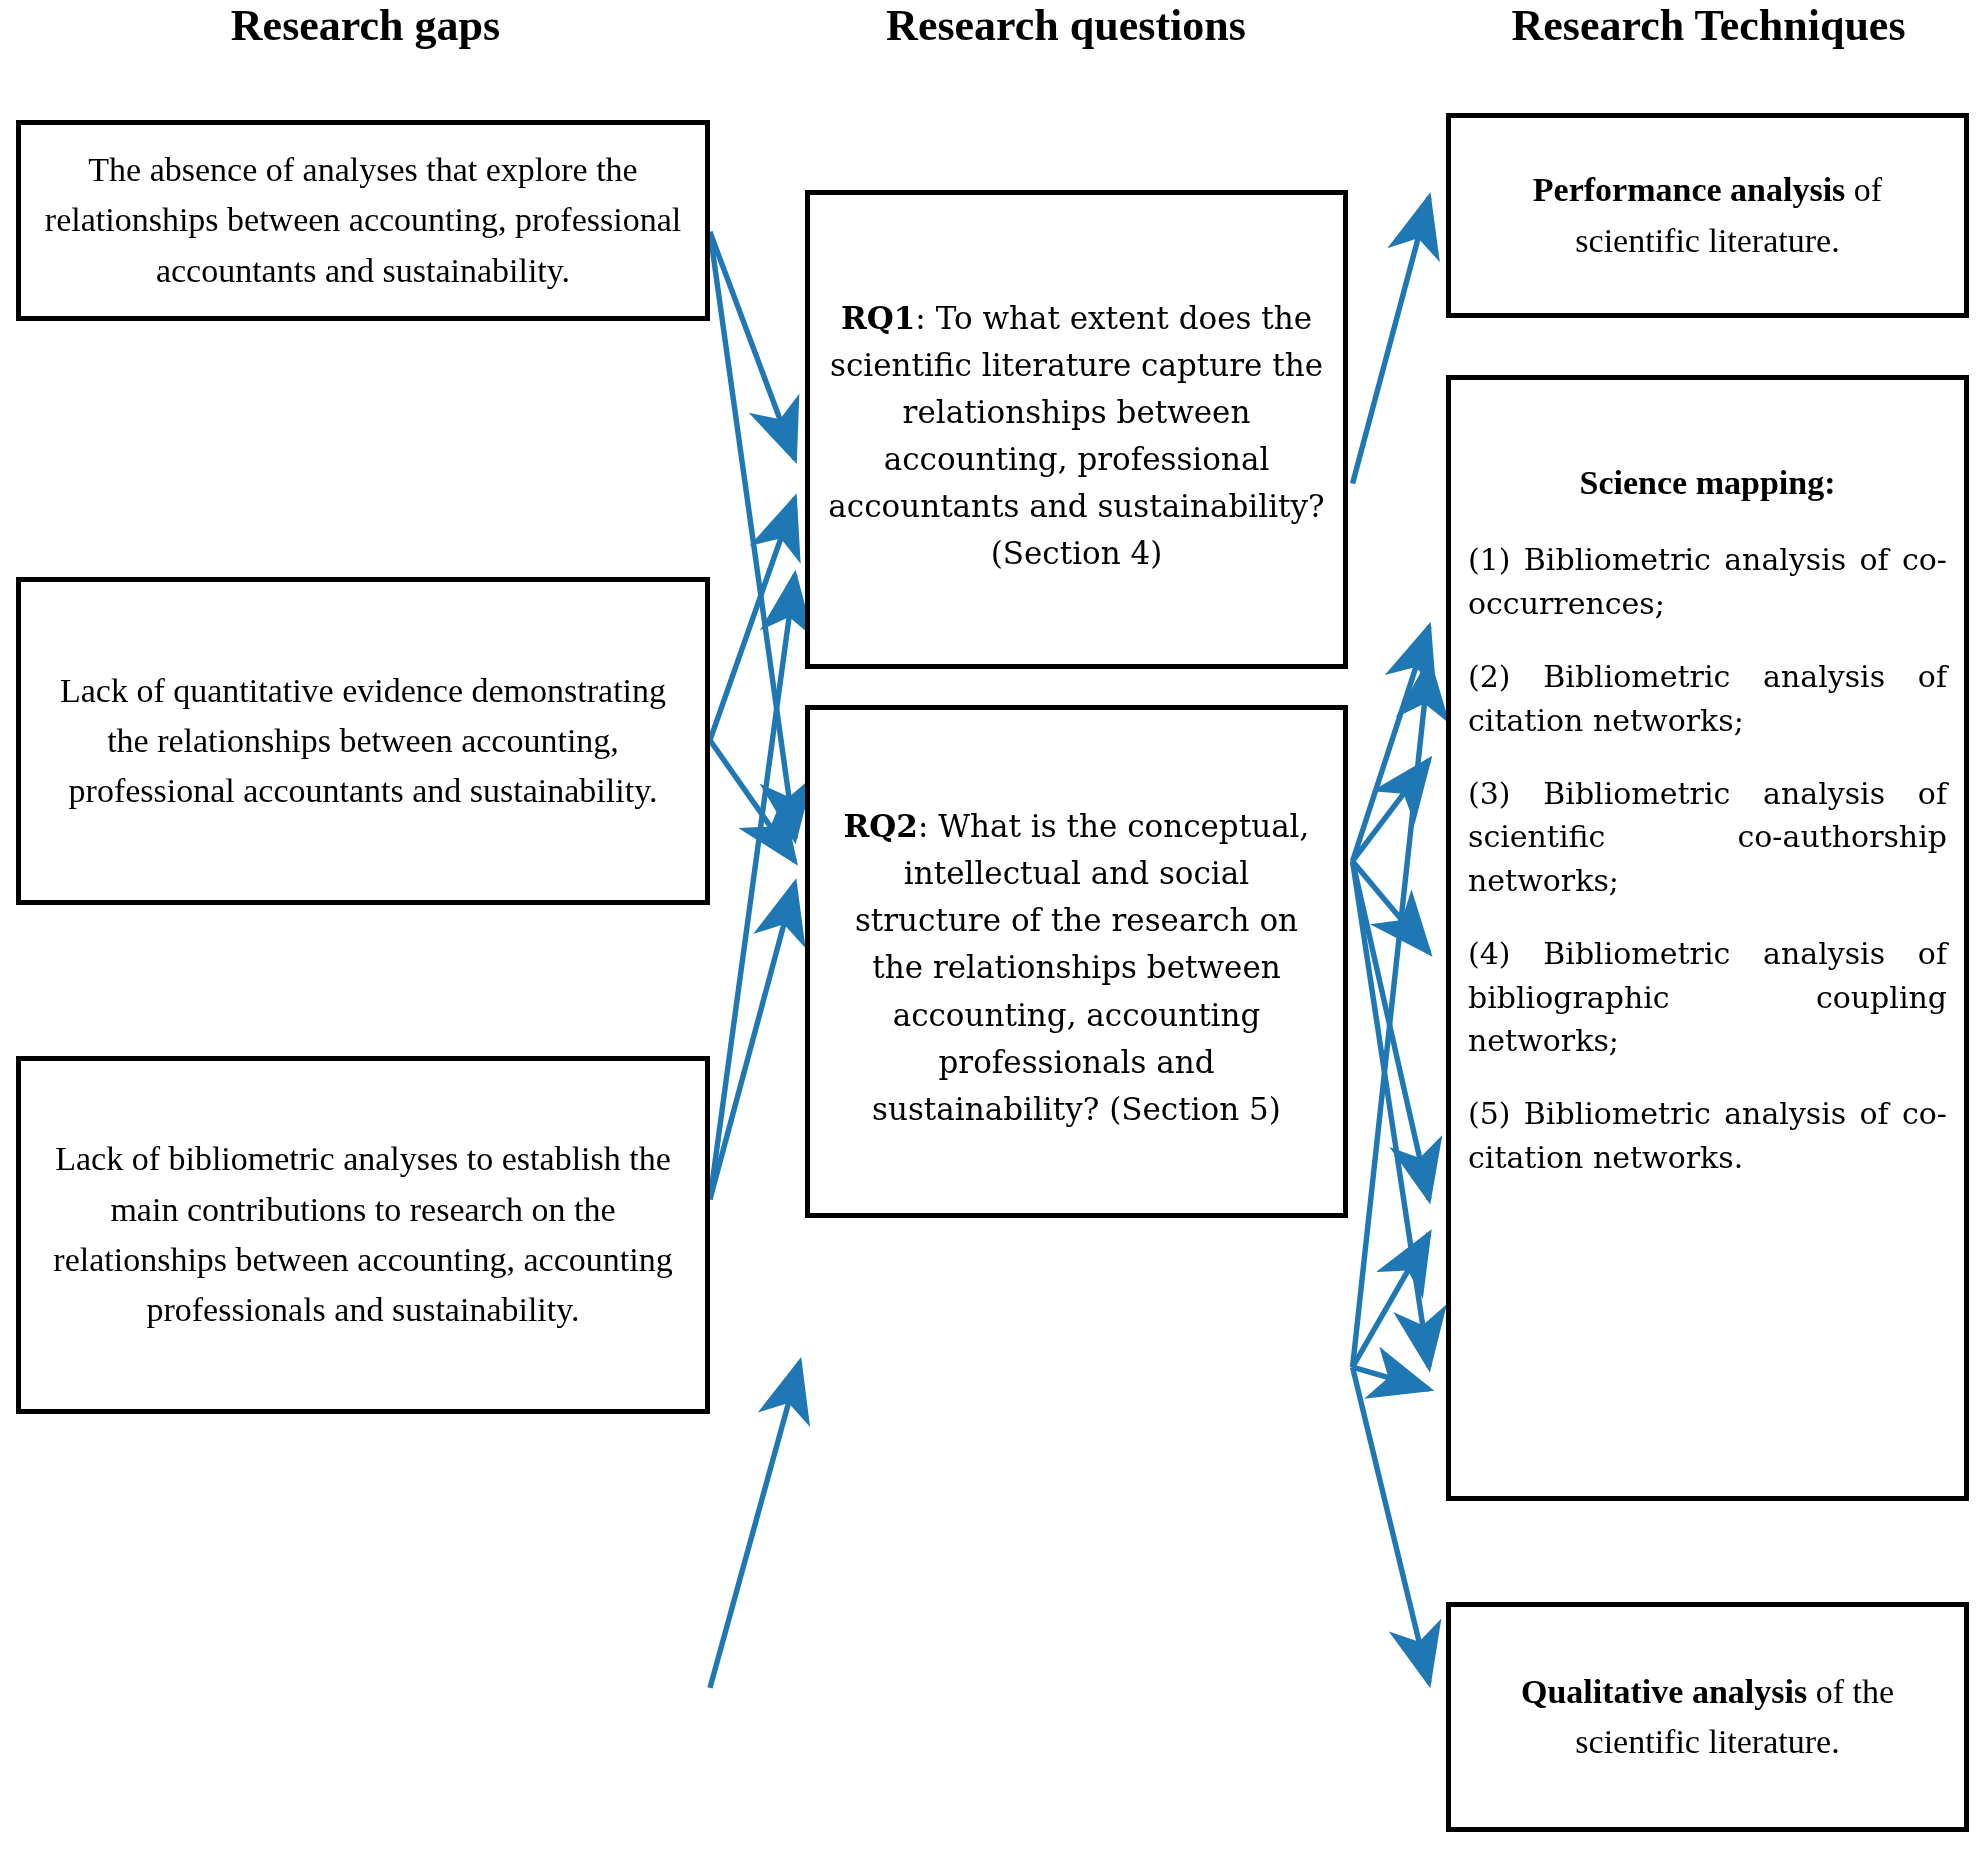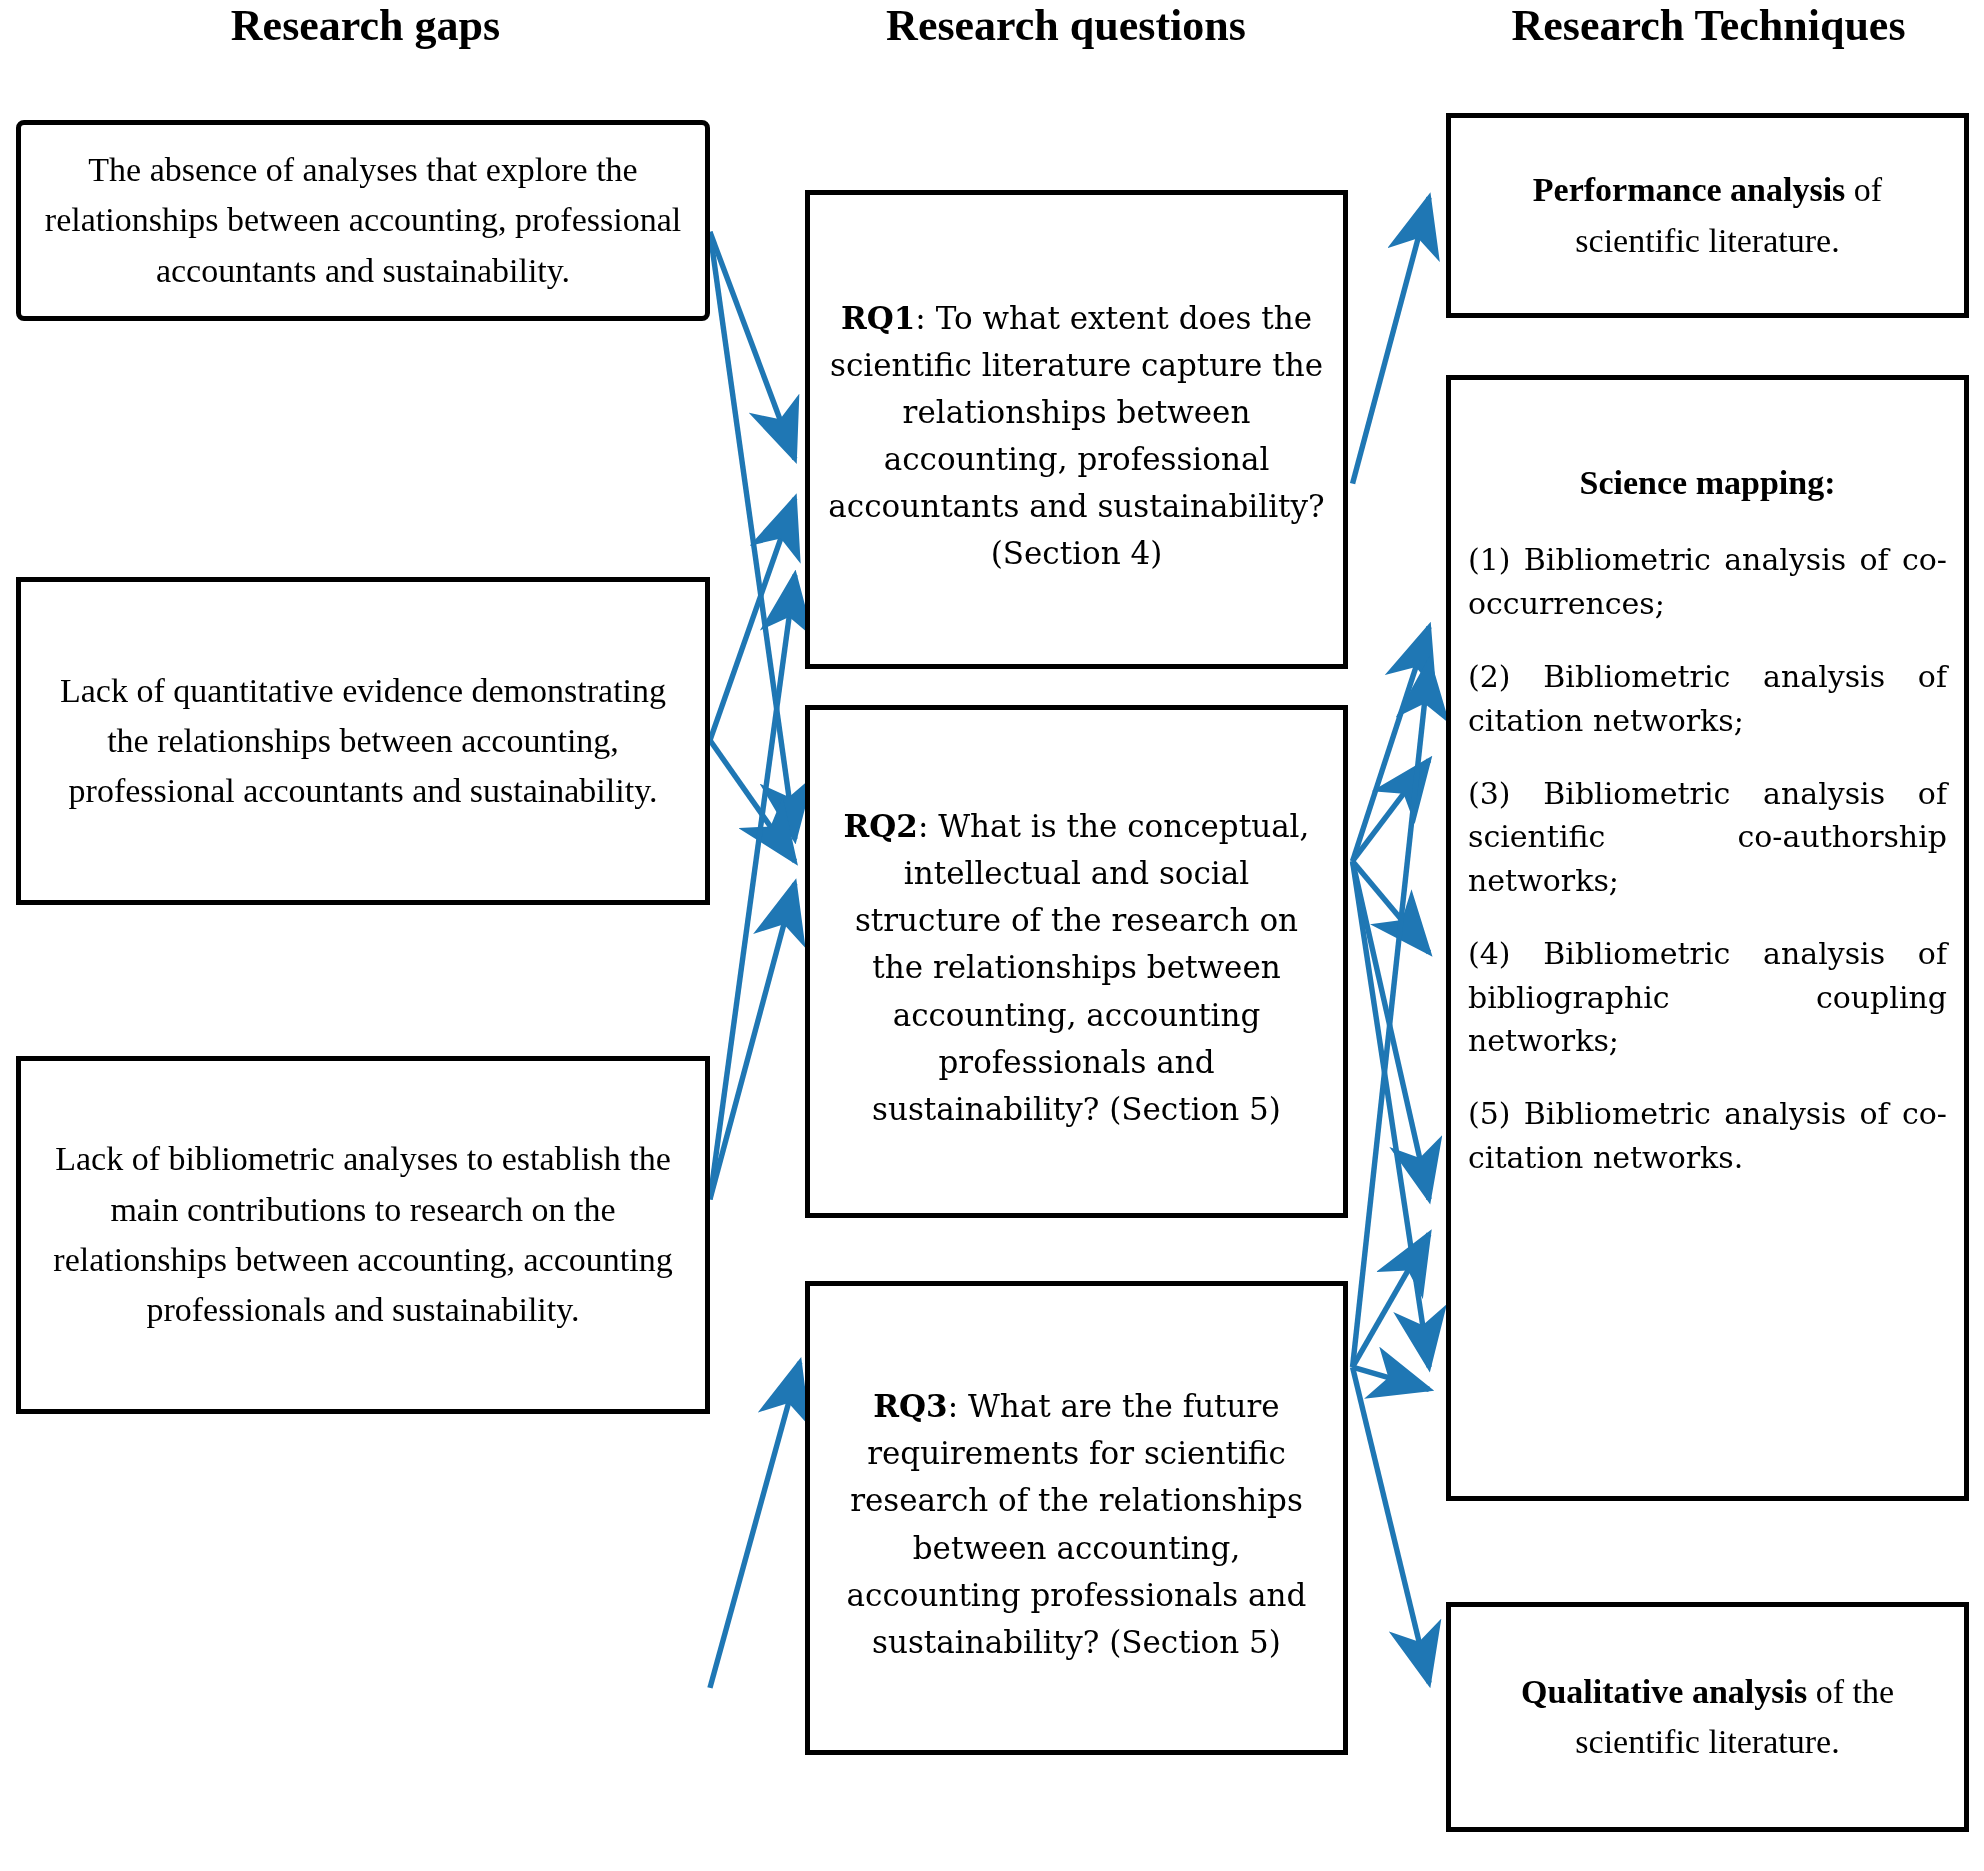--- a/index.html
+++ b/index.html
@@ -124,21 +124,21 @@
       <line x1="2740" y1="1745" x2="2895" y2="2430"></line>
       <line x1="2740" y1="1745" x2="2895" y2="2770"></line>
 
       <line x1="2740" y1="2770" x2="2895" y2="1340"></line>
       <line x1="2740" y1="2770" x2="2895" y2="2500"></line>
       <line x1="2740" y1="2770" x2="2895" y2="2815"></line>
       <line x1="2740" y1="2770" x2="2895" y2="3410"></line>
     </g>
   </svg>
 
-  <div class="node serif-a" style="left:16px; top:120px; width:694px; height:201px;border-radius:8px;">
+  <div class="node serif-a" style="left:16px; top:120px; width:694px; height:201px;">
     <div class="body justified">The absence of analyses that explore the relationships between accounting, professional accountants and sustainability.</div>
   </div>
 
   <div class="node serif-a" style="left:16px; top:577px; width:694px; height:328px;">
     <div class="body justified">Lack of quantitative evidence demonstrating the relationships between accounting, professional accountants and sustainability.</div>
   </div>
 
   <div class="node serif-a" style="left:16px; top:1056px; width:694px; height:358px;">
     <div class="body justified">Lack of bibliometric analyses to establish the main contributions to research on the relationships between accounting, accounting professionals and sustainability.</div>
   </div>
@@ -149,25 +149,20 @@
       <span class="b">RQ1</span><span>: </span><span>To what extent does the scientific literature capture the relationships between accounting, professional accountants and sustainability? (Section 4)</span>
     </div>
   </div>
 
   <div class="node serif-b" style="left:805px; top:705px; width:543px; height:513px;">
     <div class="body justified">
       <span class="b">RQ2</span><span>: </span><span>What is the conceptual, intellectual and social structure of the research on the relationships between accounting, accounting professionals and sustainability? (Section 5)</span>
     </div>
   </div>
 
-  <div class="node serif-b" style="left:805px; top:1281px; width:543px; height:474px;">
-    <div class="body justified">
-      <span class="b">RQ3</span><span>: </span><span>What are the future requirements for scientific research of the relationships between accounting, accounting professionals and sustainability? (Section 5)</span>
-    </div>
-  </div>
 
   <div class="node serif-a" style="left:1446px; top:113px; width:523px; height:205px;">
     <div class="body">
       <span class="b">Performance analysis</span><span> of scientific literature.</span>
     </div>
   </div>
 
   <div class="node serif-a" style="left:1446px; top:375px; width:523px; height:1126px; align-items:flex-start;">
     <div class="body" style="padding-top:78px;">
       <span class="sm-title">Science mapping:</span>

